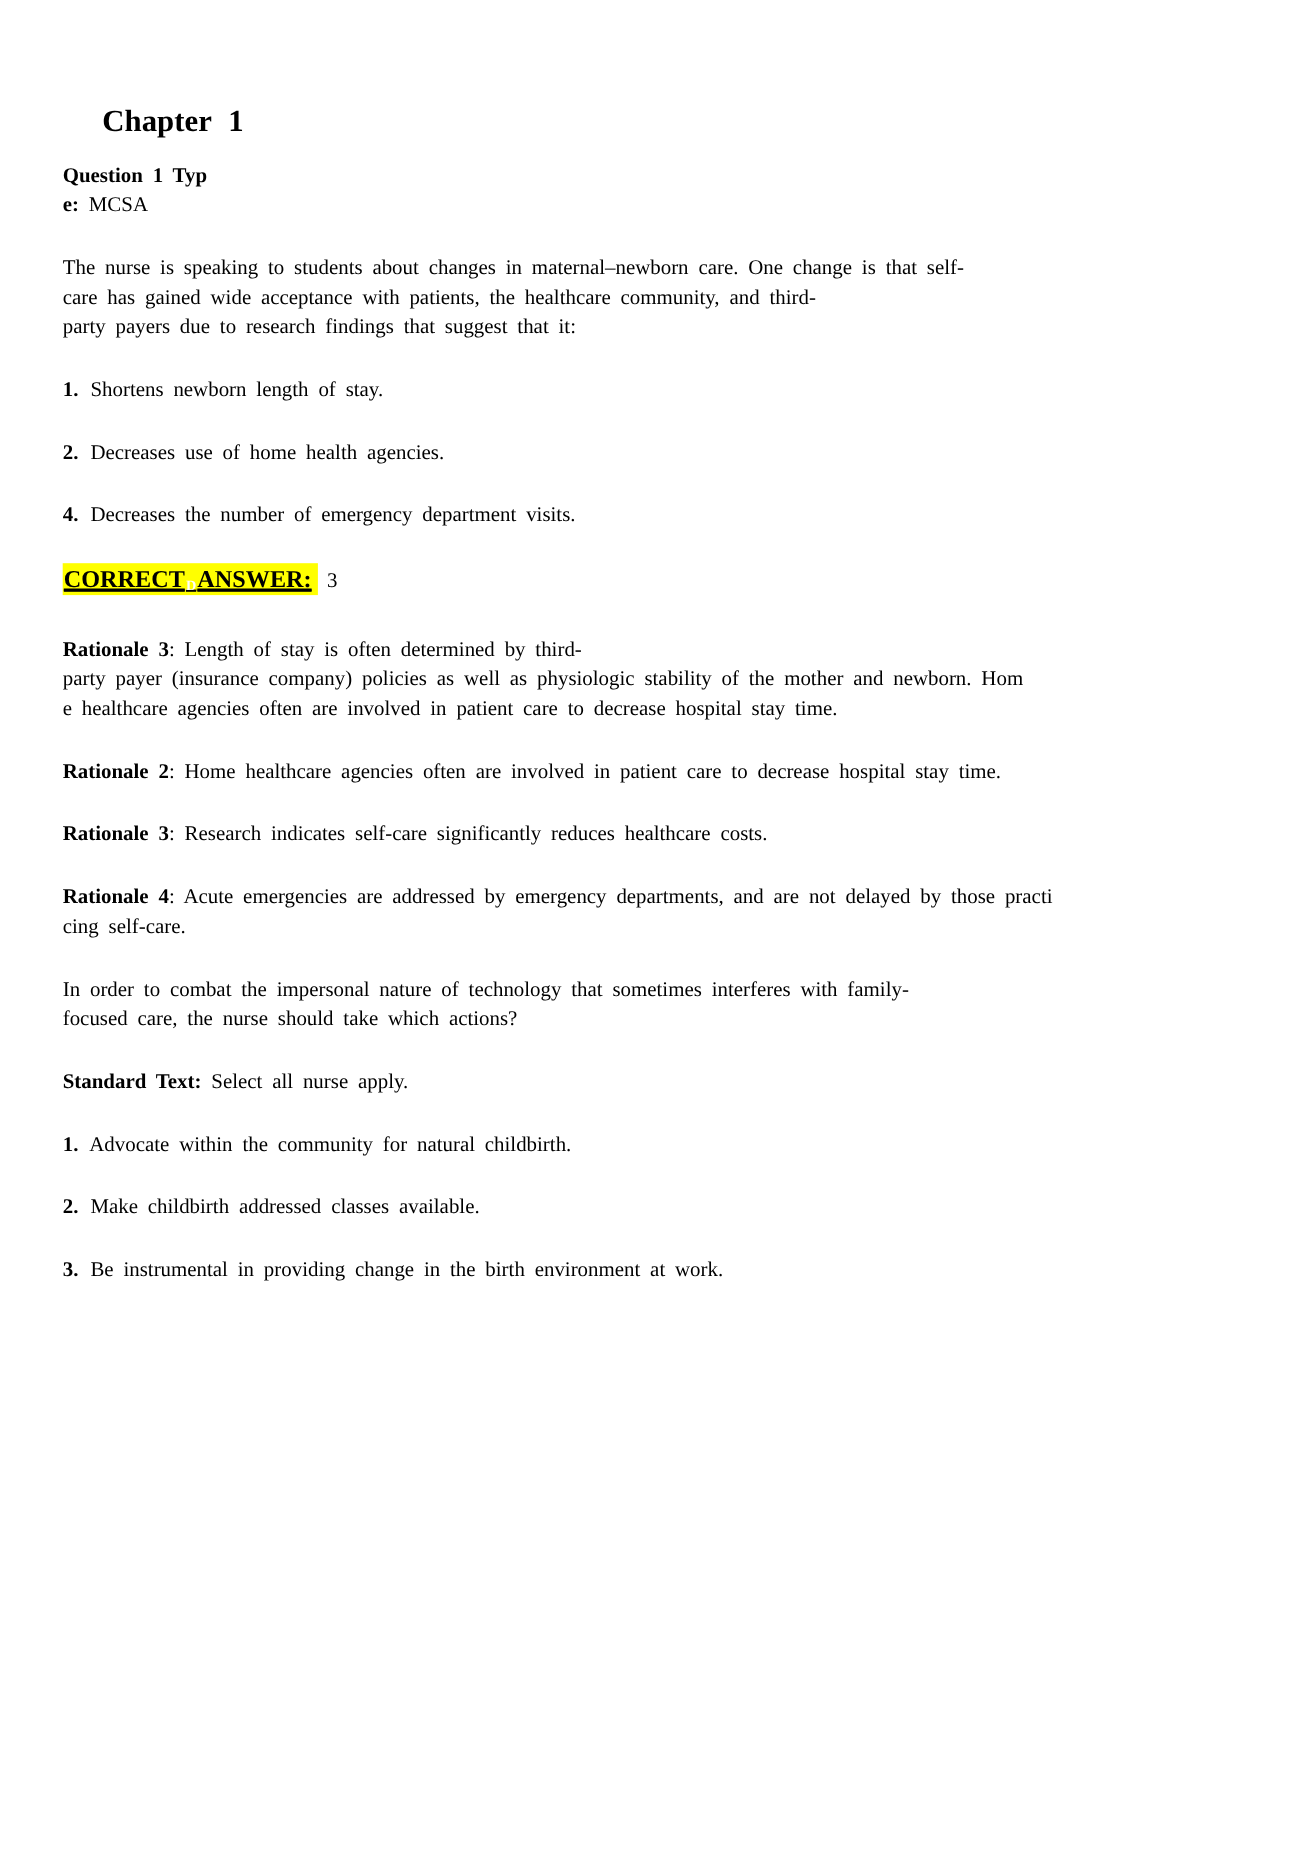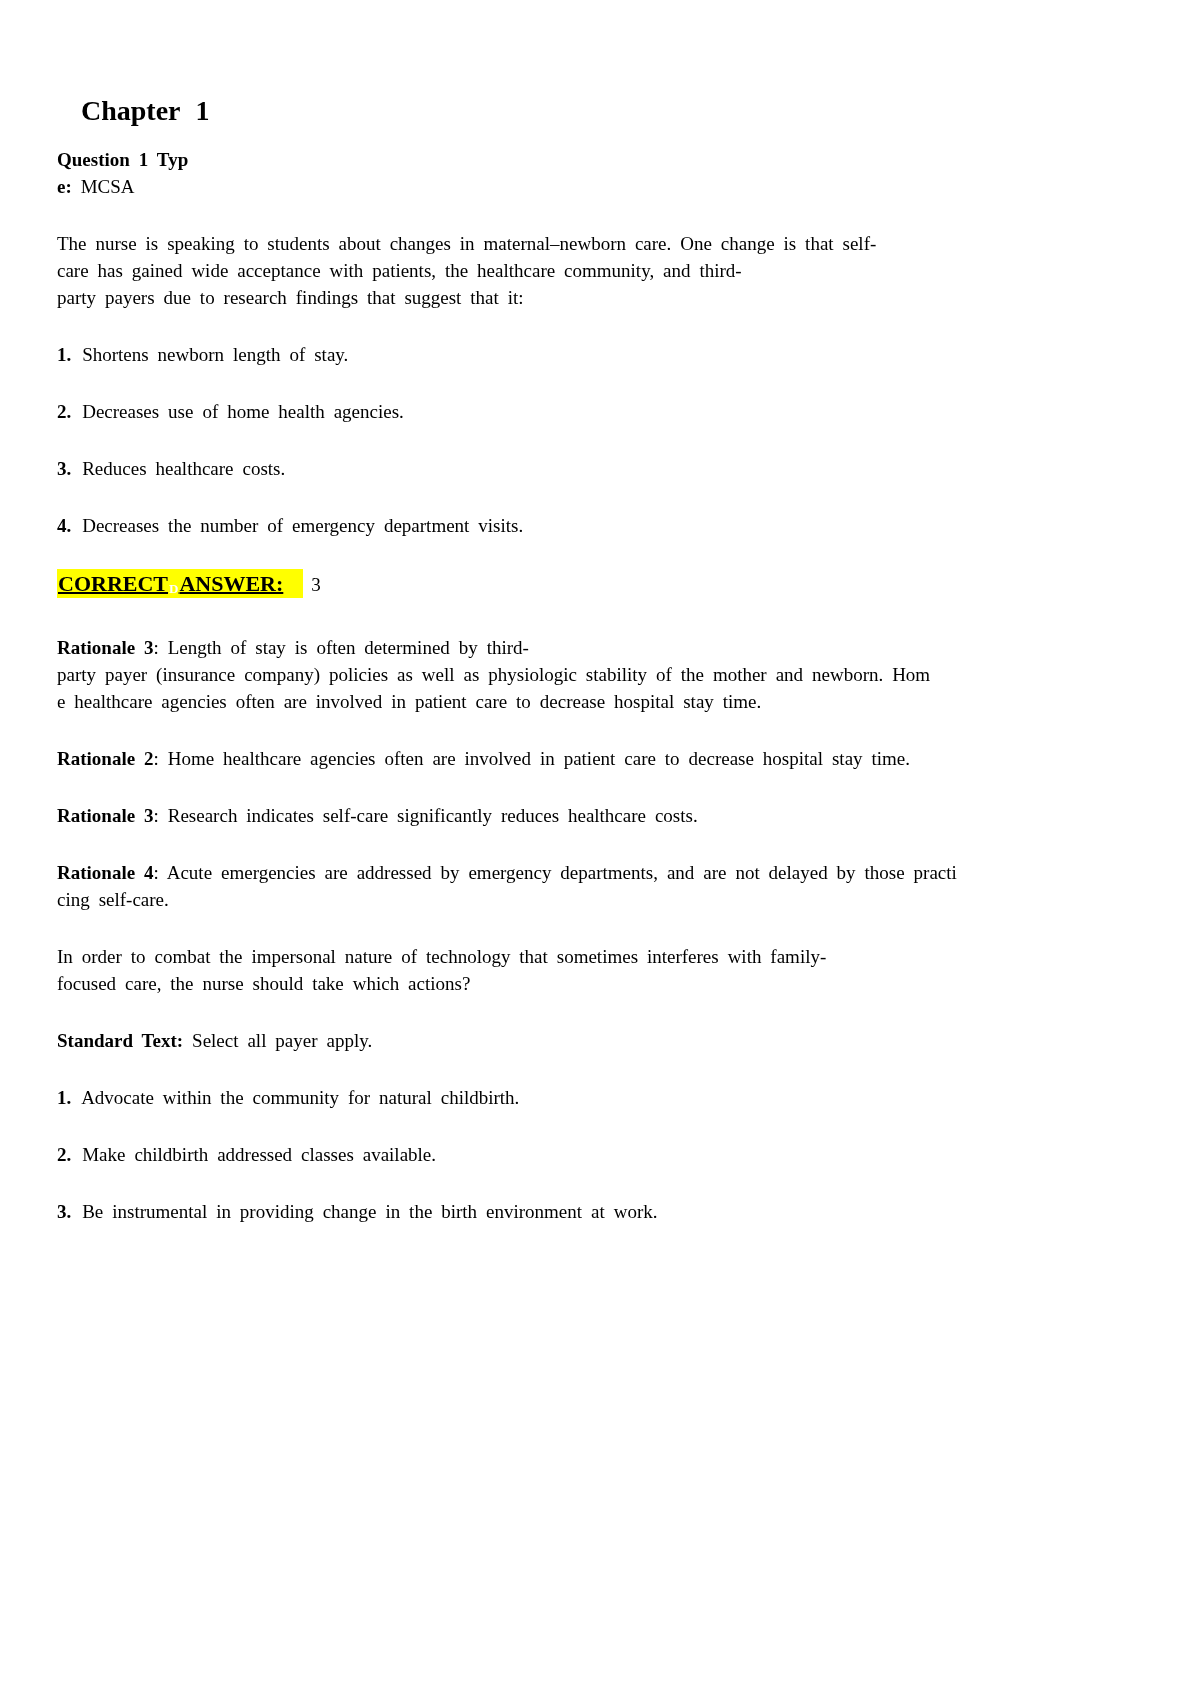--- a/index.html
+++ b/index.html
@@ -14,33 +14,34 @@
     font-size: 19px;
     line-height: 27px;
     word-spacing: 0.22em;
     padding: 96px 56px 0 57px;
     overflow: hidden;
   }
   .chapter-title {
     font-size: 28px;
     line-height: 30px;
     font-weight: bold;
-    margin: 0 0 20px 24px;
+    margin: 0 0 20px 36px;
     word-spacing: 0.3em;
   }
   .block { margin: 0 0 30px 0; }
   .pre { white-space: pre-line; }
   b, .b { font-weight: bold; }
   .num { font-weight: bold; margin-right: 2px; }
   .ca-highlight {
     background: #ffff00;
     font-weight: bold;
     font-size: 22px;
     line-height: 30px;
-    padding: 2px 20px 2px 1px;
+    padding: 2px 6px 2px 1px;
+    text-decoration: underline;
   }
   .ca-underline {
     text-decoration: underline;
     text-decoration-thickness: 2px;
   }
   .ca-artifact {
     color: #ffffff;
     font-size: 13px;
     font-weight: bold;
     vertical-align: -2px;
@@ -62,36 +63,35 @@
       <span>MCSA</span>
     </div>
   </div>
 
   <p class="block pre">The nurse is speaking to students about changes in maternal–newborn care. One change is that self-
 care has gained wide acceptance with patients, the healthcare community, and third-
 party payers due to research findings that suggest that it:</p>
 
   <p class="block"><b class="num">1.</b> <span>Shortens newborn length of stay.</span></p>
   <p class="block"><b class="num">2.</b> <span>Decreases use of home health agencies.</span></p>
-  <p class="block"><b class="num">3.</b> <span>Reduces healthcare costs.</span></p>
   <p class="block"><b class="num">4.</b> <span>Decreases the number of emergency department visits.</span></p>
 
   <p class="block"><mark class="ca-highlight"><span class="ca-underline"><span>CORRECT</span><span class="ca-artifact">D</span><span>ANSWER:</span></span></mark><span class="ca-value">3</span></p>
 
   <p class="block"><b>Rationale 3</b><span class="pre">: Length of stay is often determined by third-
 party payer (insurance company) policies as well as physiologic stability of the mother and newborn. Hom
 e healthcare agencies often are involved in patient care to decrease hospital stay time.</span></p>
   <p class="block"><b>Rationale 2</b><span class="pre">: Home healthcare agencies often are involved in patient care to decrease hospital stay time.</span></p>
   <p class="block"><b>Rationale 3</b><span class="pre">: Research indicates self-care significantly reduces healthcare costs.</span></p>
   <p class="block"><b>Rationale 4</b><span class="pre">: Acute emergencies are addressed by emergency departments, and are not delayed by those practi
 cing self-care.</span></p>
 
 
   <p class="block pre">In order to combat the impersonal nature of technology that sometimes interferes with family-
 focused care, the nurse should take which actions?</p>
 
-  <p class="block"><b>Standard Text:</b> <span>Select all payer apply.</span></p>
+  <p class="block"><b>Standard Text:</b> <span>Select all nurse apply.</span></p>
 
   <p class="block"><b class="num">1.</b> <span>Advocate within the community for natural childbirth.</span></p>
   <p class="block"><b class="num">2.</b> <span>Make childbirth addressed classes available.</span></p>
   <p class="block"><b class="num">3.</b> <span>Be instrumental in providing change in the birth environment at work.</span></p>
 
 </div>
 
 </body></html>

